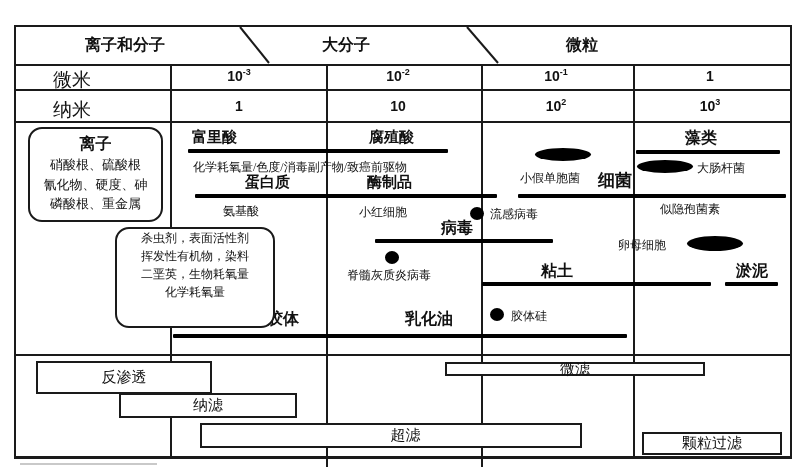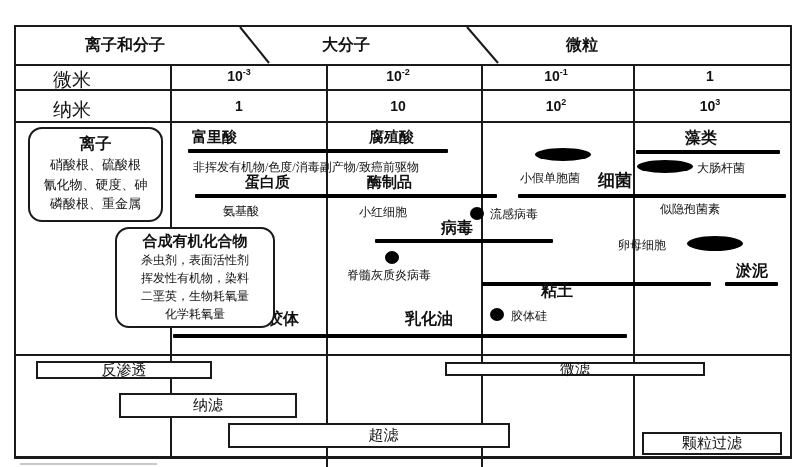--- a/index.html
+++ b/index.html
@@ -78,62 +78,61 @@
   <div class="ellipse" style="left:535px;top:148px;width:56px;height:13px;"></div>
   <div class="ellipse" style="left:637px;top:160px;width:56px;height:13px;"></div>
   <div class="ellipse" style="left:687px;top:236px;width:56px;height:15px;"></div>
   <div class="dot" style="left:470px;top:207px;"></div>
   <div class="dot" style="left:385px;top:251px;"></div>
   <div class="dot" style="left:490px;top:308px;"></div>
 
   <div class="lblb" style="left:192px;top:130px;font-size:15px;">富里酸</div>
   <div class="lblb" style="left:369px;top:130px;font-size:15px;">腐殖酸</div>
   <div class="lblb ctr" style="left:701px;top:130px;">藻类</div>
-  <div class="lbl" style="left:193px;top:161px;">非挥发有机物/色度/消毒副产物/致癌前驱物</div>
+  <div class="lbl" style="left:193px;top:161px;">化学耗氧量/色度/消毒副产物/致癌前驱物</div>
   <div class="lbl" style="left:520px;top:172px;">小假单胞菌</div>
   <div class="lbl" style="left:697px;top:162px;">大肠杆菌</div>
   <div class="lblb" style="left:598px;top:172px;font-size:17px;">细菌</div>
   <div class="lblb" style="left:245px;top:175px;font-size:15px;">蛋白质</div>
   <div class="lblb" style="left:367px;top:175px;font-size:15px;">酶制品</div>
   <div class="lbl" style="left:223px;top:205px;">氨基酸</div>
   <div class="lbl" style="left:359px;top:206px;">小红细胞</div>
   <div class="lbl" style="left:490px;top:208px;">流感病毒</div>
   <div class="lbl" style="left:660px;top:203px;">似隐孢菌素</div>
   <div class="lblb" style="left:441px;top:220px;">病毒</div>
   <div class="lbl" style="left:618px;top:239px;">卵母细胞</div>
   <div class="lbl" style="left:347px;top:269px;">脊髓灰质炎病毒</div>
-  <div class="lblb ctr" style="left:557px;top:263px;margin-top:20px;">粘土</div>
+  <div class="lblb ctr" style="left:557px;top:263px;">粘土</div>
   <div class="lblb ctr" style="left:752px;top:263px;">淤泥</div>
   <div class="lblb" style="left:267px;top:311px;">胶体</div>
   <div class="lblb" style="left:405px;top:311px;">乳化油</div>
   <div class="lbl" style="left:511px;top:310px;">胶体硅</div>
 
   <div class="rbox" style="left:28px;top:127px;width:135px;height:95px;">
     <div class="t">离子</div>
     <div class="l">硝酸根、硫酸根</div>
     <div class="l">氰化物、硬度、砷</div>
     <div class="l">磷酸根、重金属</div>
   </div>
   <div class="rbox" style="left:115px;top:227px;width:160px;height:101px;">
-    <div class="t" style="font-size:15px;margin-top:3px;">合成有机化合物</div>
     <div class="l" style="font-size:12px;">杀虫剂，表面活性剂</div>
     <div class="l" style="font-size:12px;">挥发性有机物，染料</div>
     <div class="l" style="font-size:12px;">二垩英，生物耗氧量</div>
     <div class="l" style="font-size:12px;">化学耗氧量</div>
   </div>
 
-  <div class="fbox" style="left:36px;top:361px;width:176px;height:18px;">
+  <div class="fbox" style="left:36px;top:361px;width:176px;height:33px;">
       <span>反渗透</span>
     </div>
   <div class="fbox" style="left:445px;top:362px;width:260px;height:14px;">
       <span>微滤</span>
     </div>
   <div class="fbox" style="left:119px;top:393px;width:178px;height:25px;">
       <span>纳滤</span>
     </div>
-  <div class="fbox" style="left:228px;top:423px;width:282px;height:25px;padding-left:29px;">
+  <div class="fbox" style="left:200px;top:423px;width:382px;height:25px;padding-left:29px;">
       <span>超滤</span>
     </div>
   <div class="fbox" style="left:642px;top:432px;width:140px;height:23px;text-align:right;">
       <span>颗粒过滤</span>
     </div>
 
 </div>
 
 </body></html>

